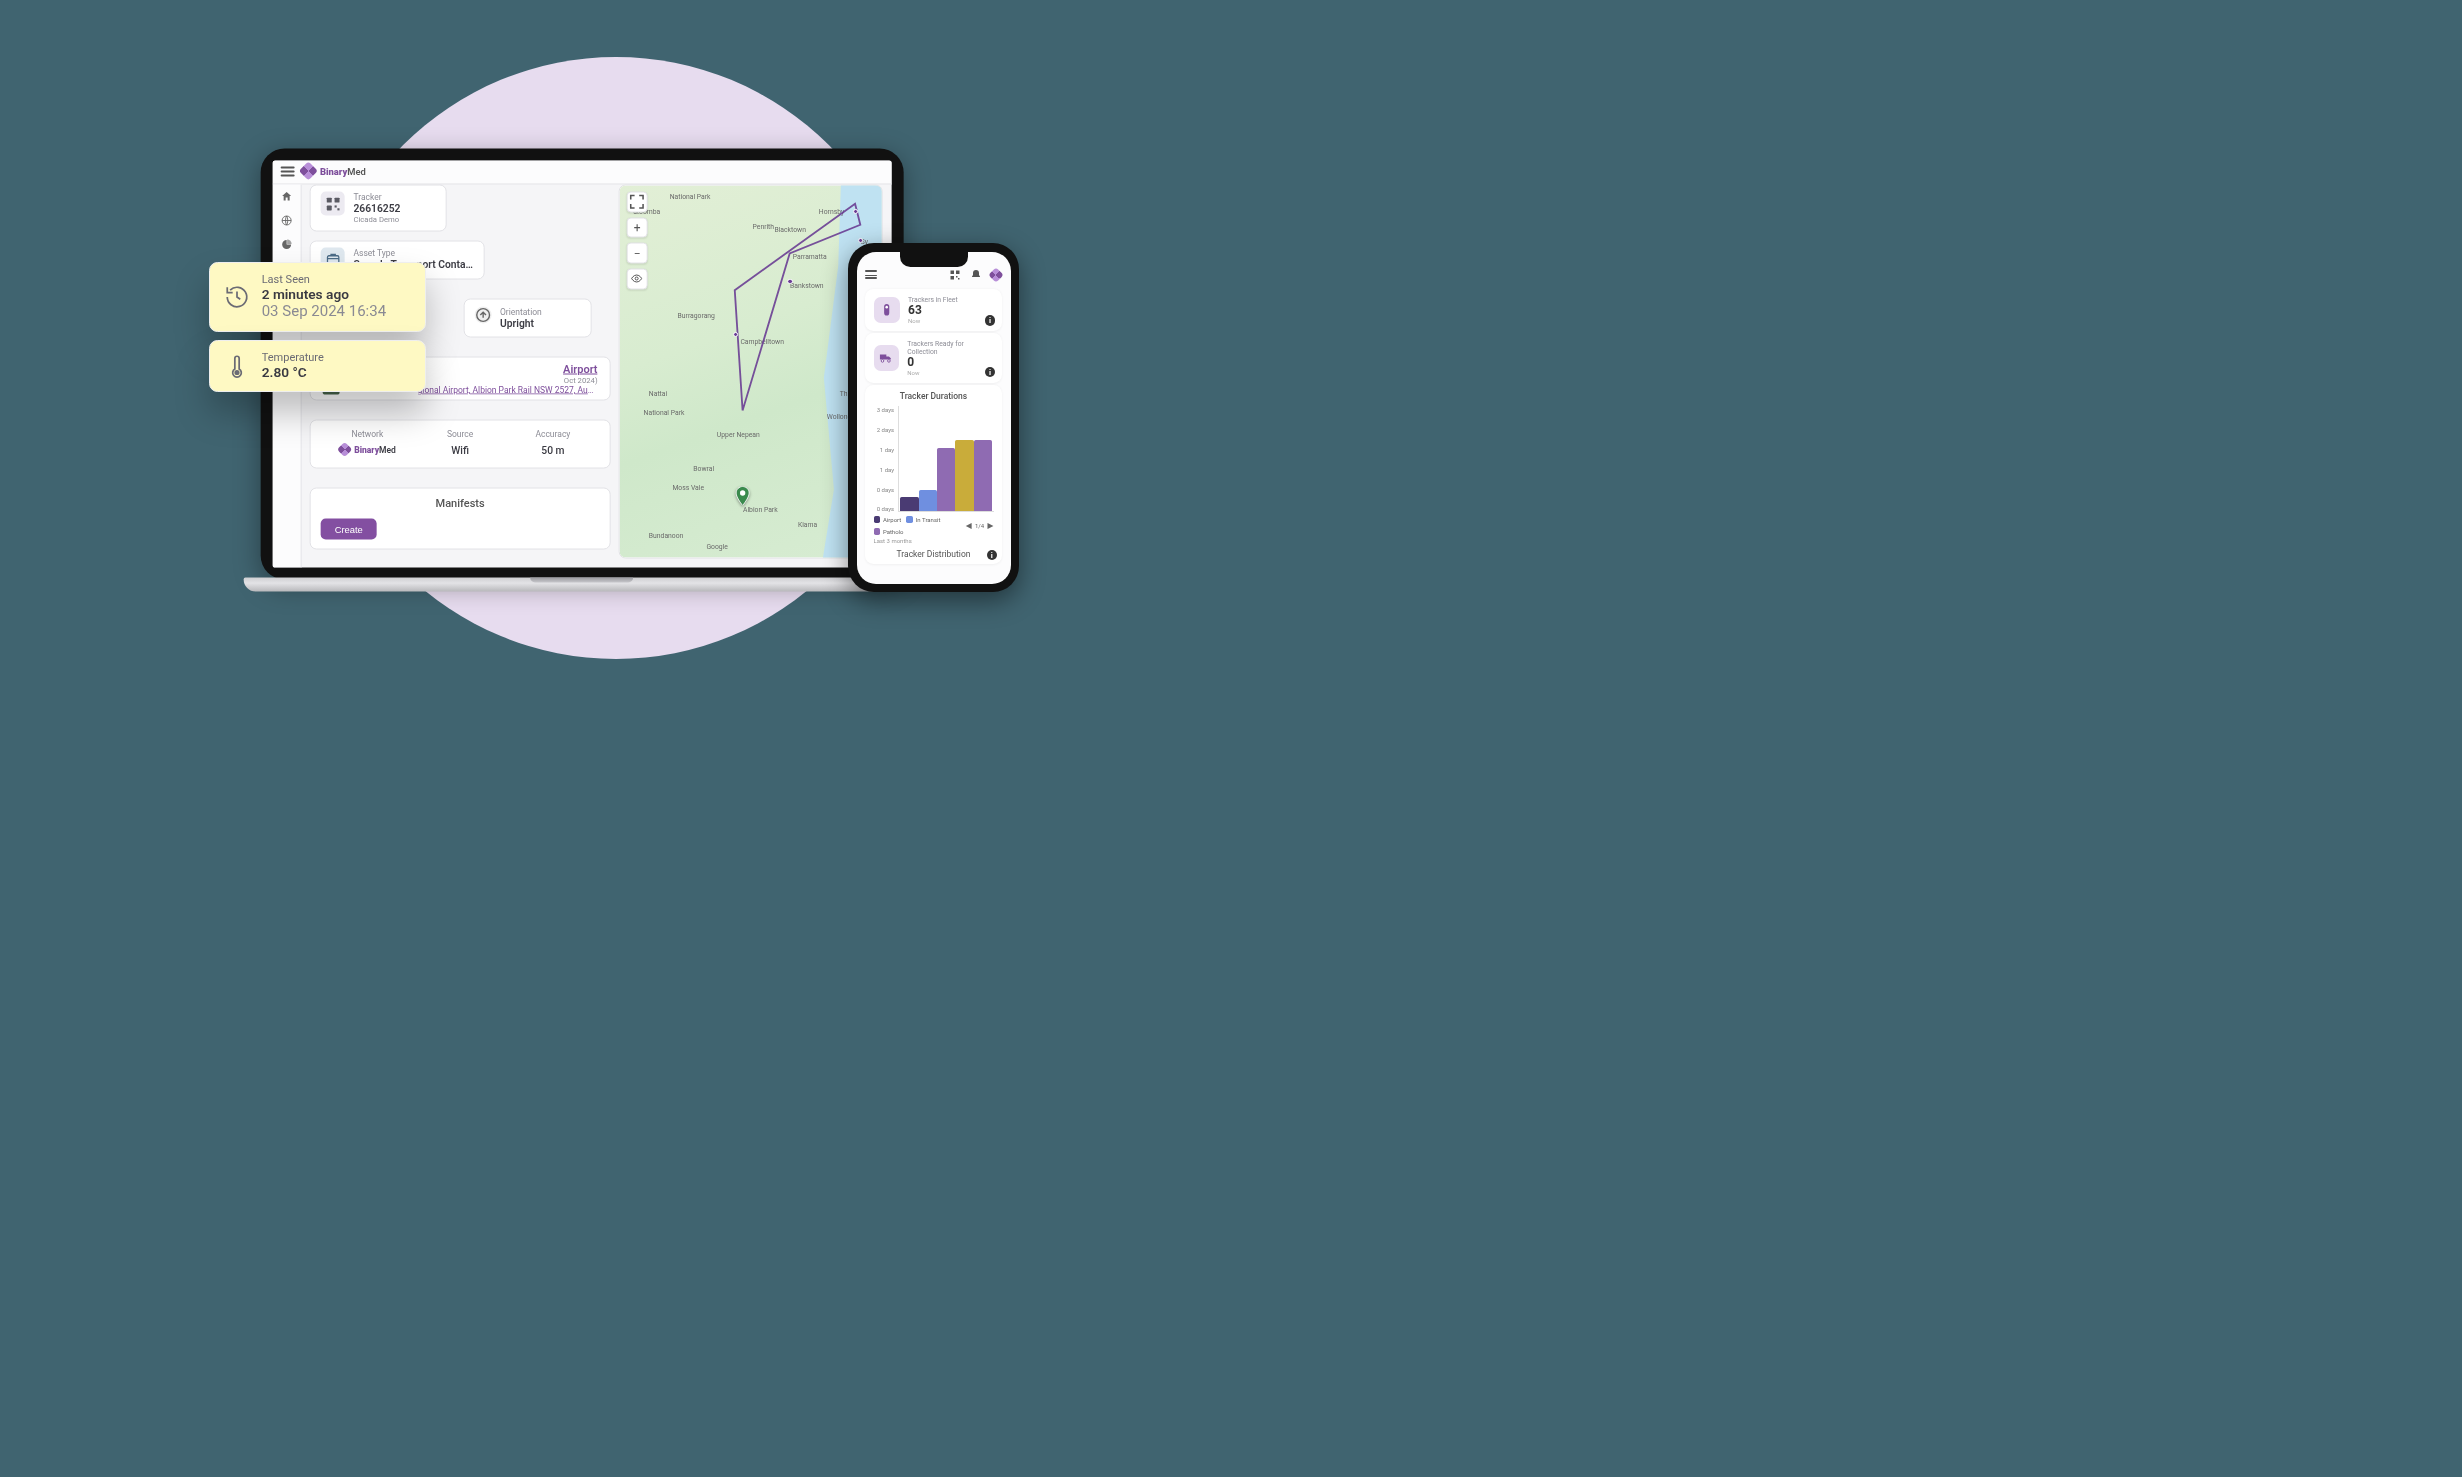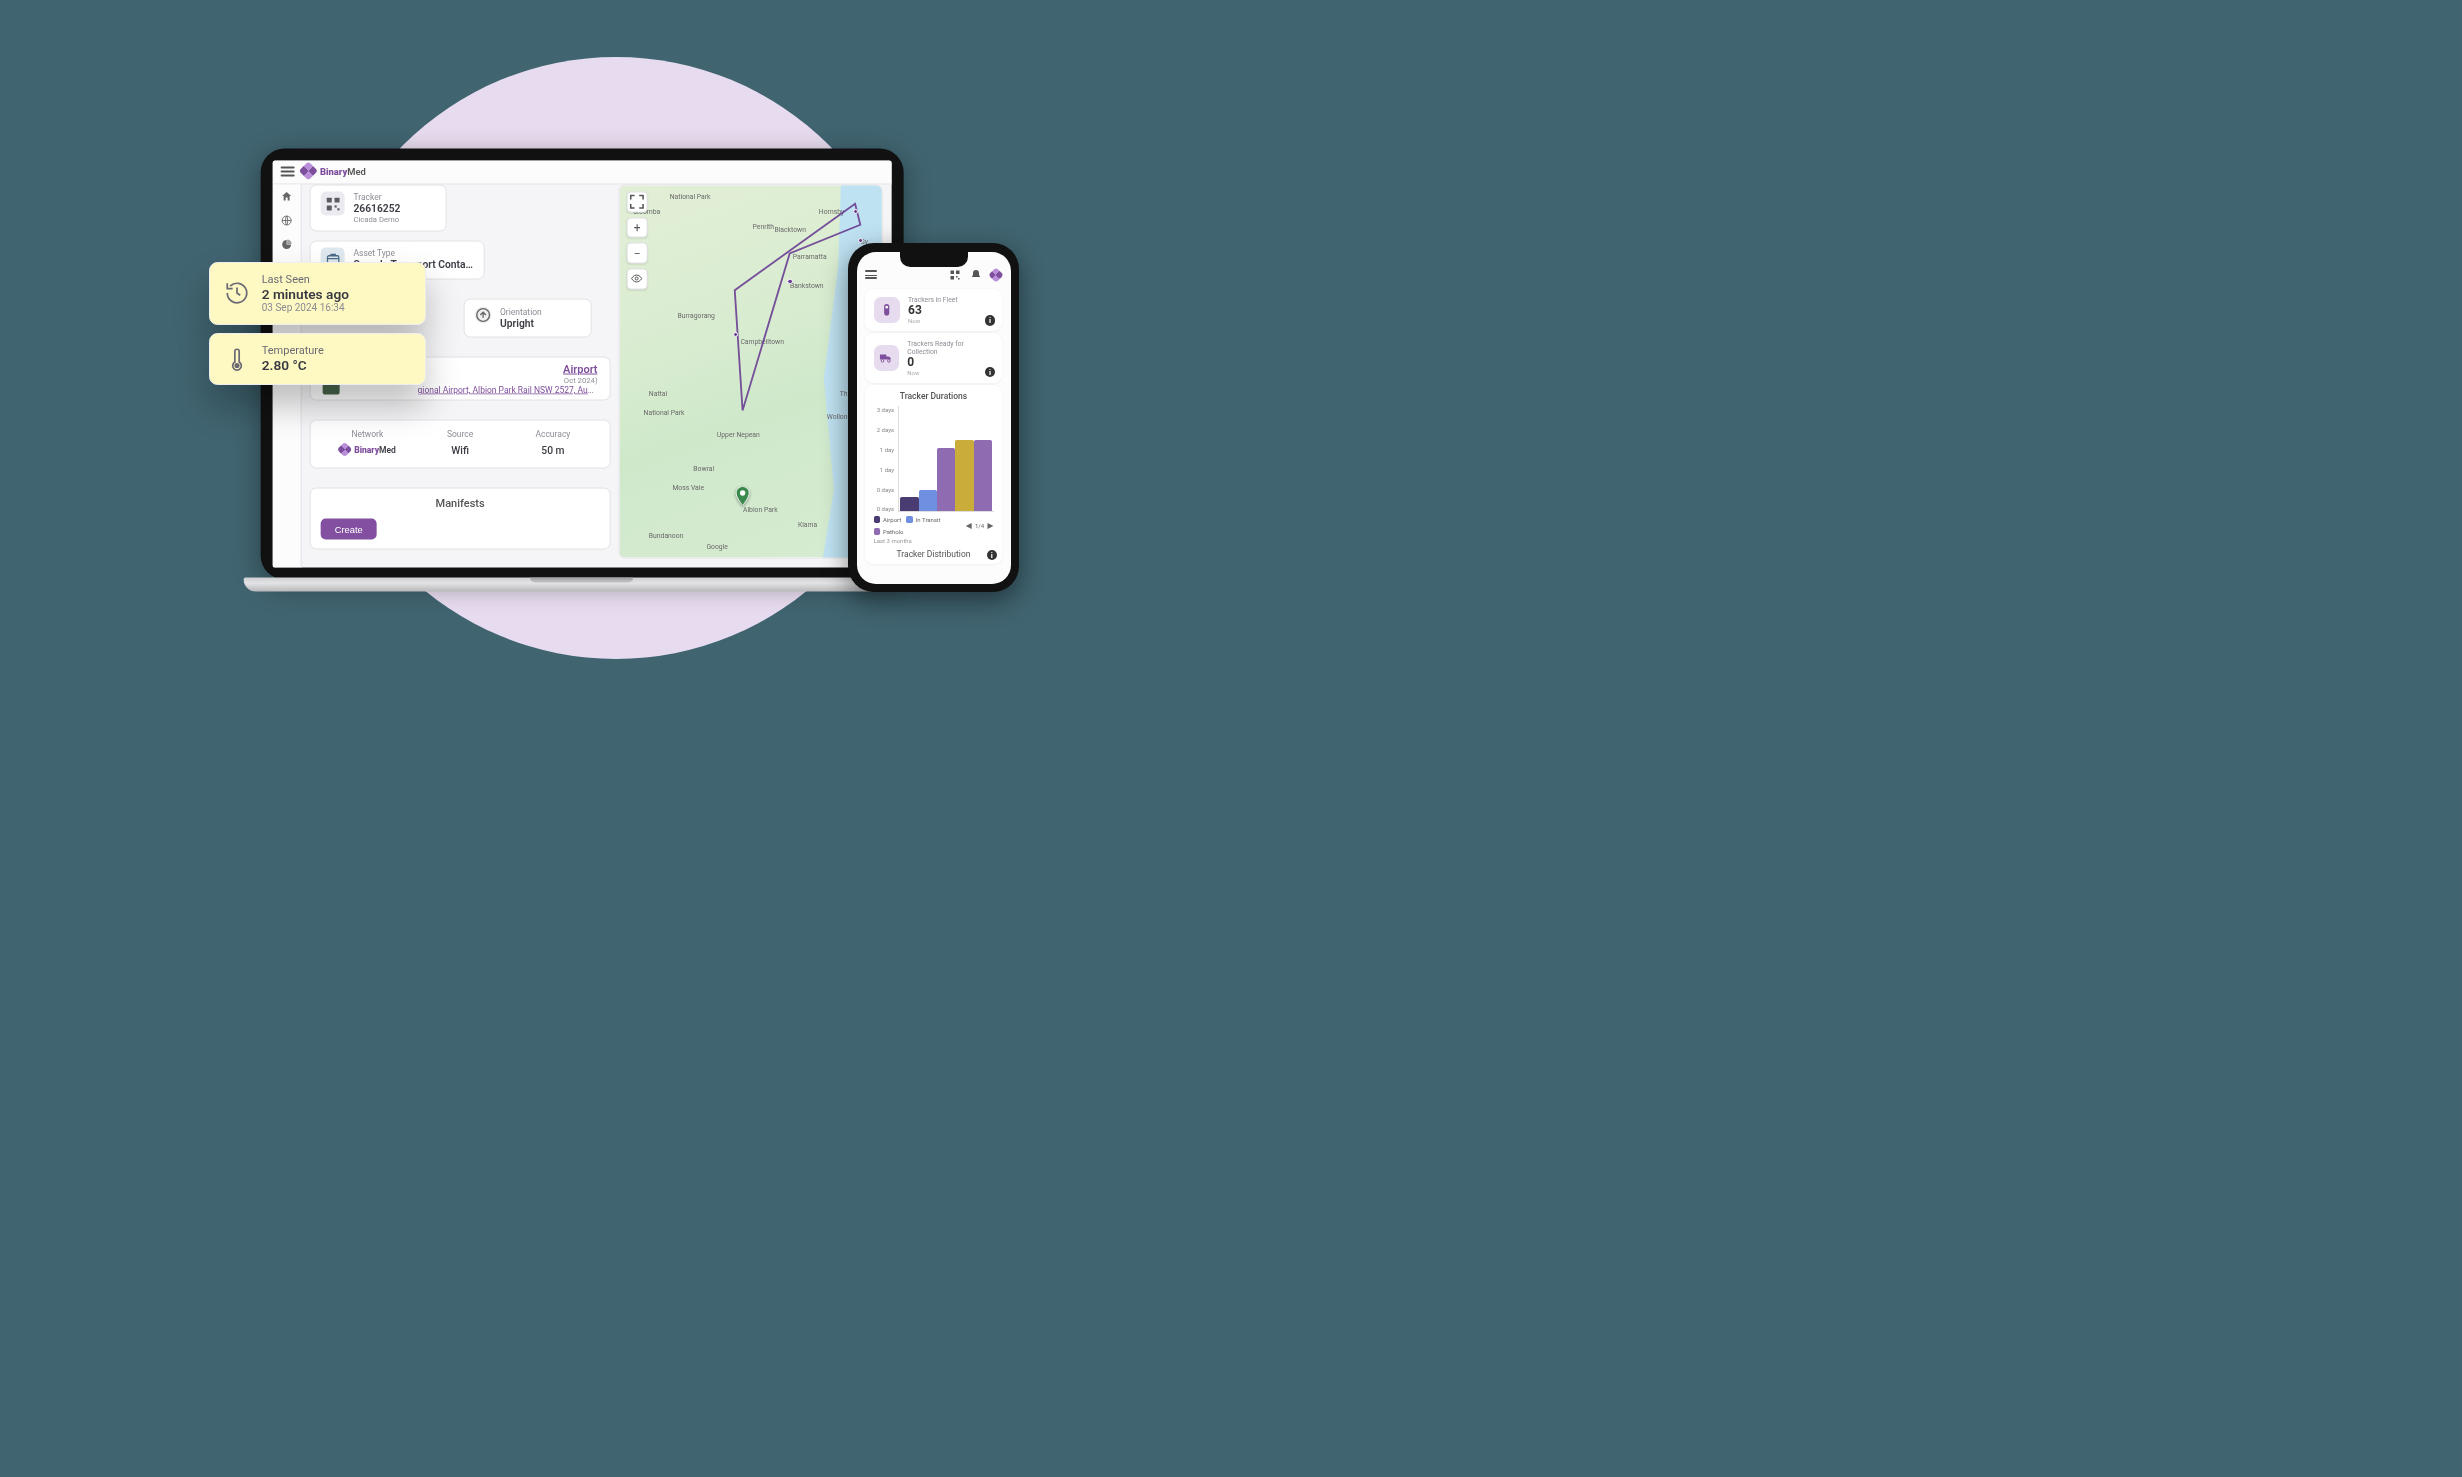--- a/index.html
+++ b/index.html
@@ -213,21 +213,21 @@
     padding:10.3px 13.7px;
     display:flex; gap:12px; align-items:center;
   }
   .pop-ico {
     width:26px; height:26px; color:#6b6b74; flex:none;
     display:flex; align-items:center; justify-content:center;
   }
   .pop-ico svg { width:100%; height:100%; }
   .pop-body .lbl { font-size:11px; color:#6b6b74; }
   .pop-body .val { font-size:13.7px; font-weight:600; color:#3a3a42; }
-  .pop-body .sub { font-size:10px; color:#8a8a93; }
+  .pop-body .sub { font-size:15px; color:#8a8a93; }
 
   
   .phone {
     position:absolute;
     left: 848px; top: 243px;
     width: 171px; height: 349px;
     background:#111; border-radius:26px; padding:8.5px;
     box-shadow: 0 8.5px 26px rgba(0,0,0,.45);
     z-index: 6;
   }

